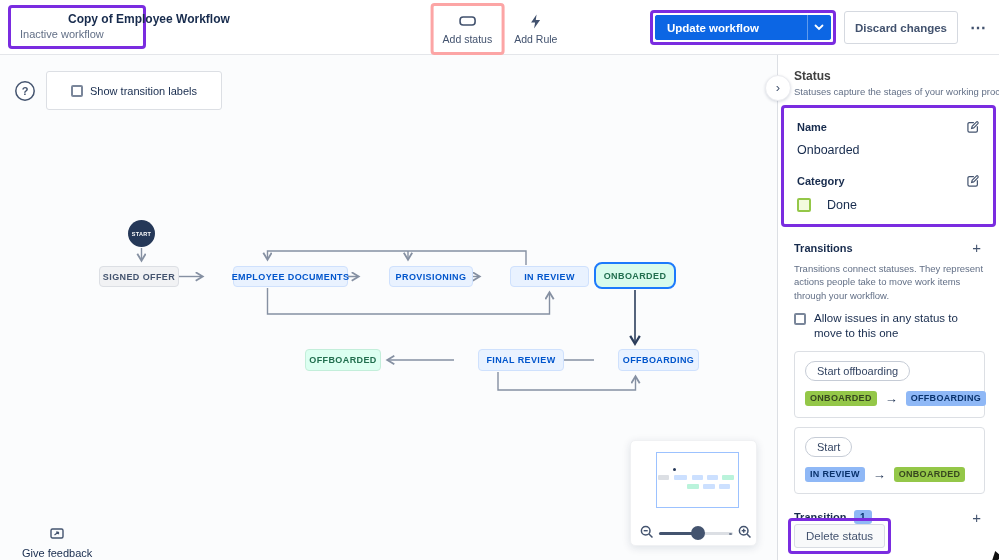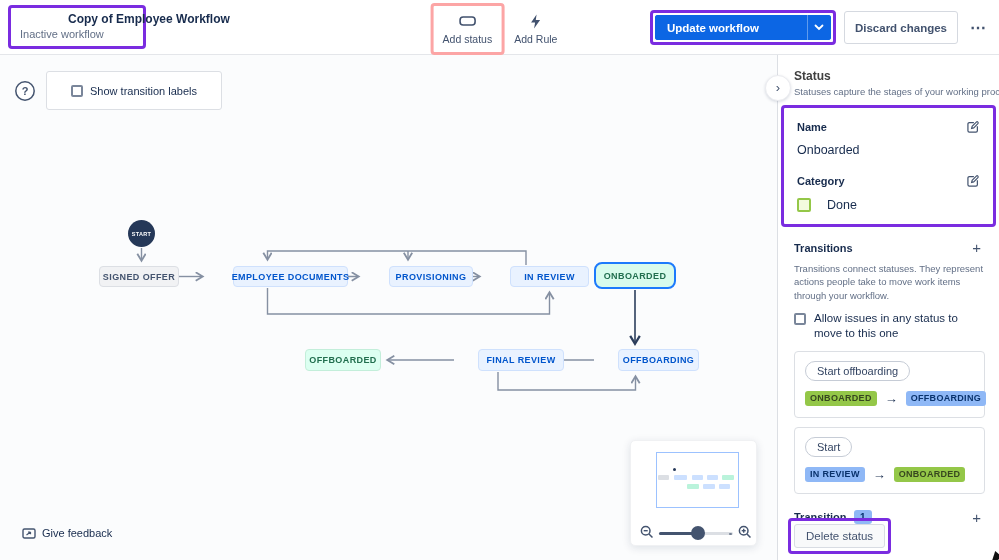--- a/index.html
+++ b/index.html
@@ -60,21 +60,21 @@
   .mm-viewport { position:absolute; left:25px; top:11px; width:83px; height:56px; border:1px solid #9cc2ff; background:#fff; cursor:move; }
   .mm-dot { position:absolute; left:16px; top:15px; width:3px; height:3px; background:#253858; border-radius:50%; }
   .mm-rect { position:absolute; height:5px; border-radius:1px; }
   .mm-gray { background:#dcdfe4; } .mm-blue { background:#cce0ff; } .mm-green { background:#baf3db; }
   .mm-zoom-btn { position:absolute; width:16px; height:16px; background:none; border:none; cursor:pointer; padding:0; }
   .mm-track { position:absolute; left:28px; top:91px; width:74px; height:3px; background:#dcdfe4; border-radius:2px; cursor:pointer; }
   .mm-track-fill { position:absolute; left:0; top:0; width:40px; height:3px; background:#44546f; border-radius:2px; }
   .mm-thumb { position:absolute; left:60px; top:85px; width:14px; height:14px; background:#44546f; border-radius:50%; cursor:grab; }
   .mm-enddot { position:absolute; left:98px; top:91.5px; width:2.5px; height:2.5px; border-radius:50%; background:#758195; }
 
-  .feedback { position:absolute; left:22px; top:472px; display:flex; align-items:flex-start; gap:6px; background:none; border:none; cursor:pointer; font-family:inherit; }
+  .feedback { position:absolute; left:22px; top:472px; display:flex; align-items:center; gap:6px; background:none; border:none; cursor:pointer; font-family:inherit;flex-direction:column; }
   .feedback span { font-size:11px; color:#172b4d; }
 
   
   .panel { position:absolute; top:55px; right:0; width:222px; height:505px; background:#fff; border-left:1px solid #dcdfe4; }
   .collapse-btn { position:absolute; left:-13px; top:20px; width:26px; height:26px; border-radius:50%; background:#fff; border:1px solid #ebecf0; box-shadow:0 1px 3px rgba(9,30,66,.15); color:#44546f; font-size:13px; cursor:pointer; display:flex; align-items:center; justify-content:center; padding-bottom:2px; z-index:3; }
   .panel-inner { padding:14px 14px 0 16px; }
   .panel h2 { font-size:12px; font-weight:700; color:#404040; }
   .panel .p-desc { font-size:9.5px; color:#626f86; margin-top:3px; white-space:nowrap; }
   .section-annot { margin:8px -11px 0 -13px; padding:10px 11px 12px 13px; }
   .row { display:flex; align-items:center; }

